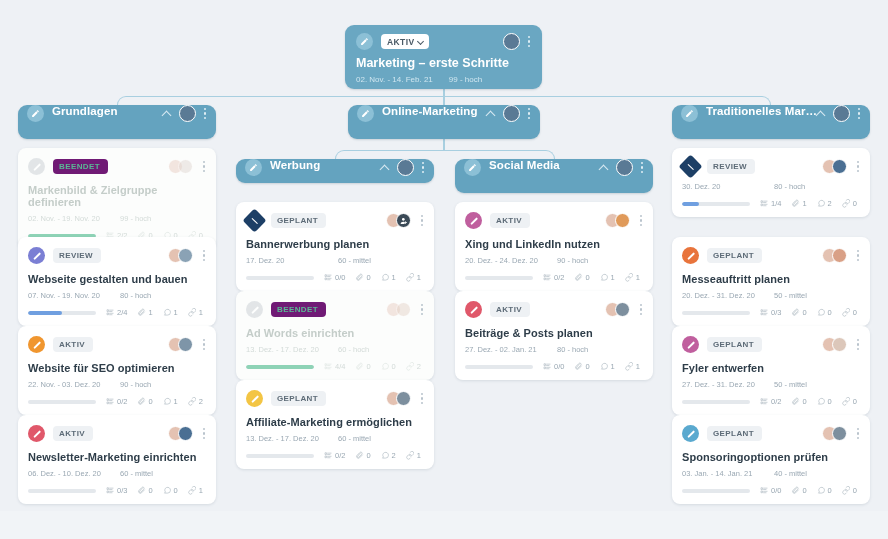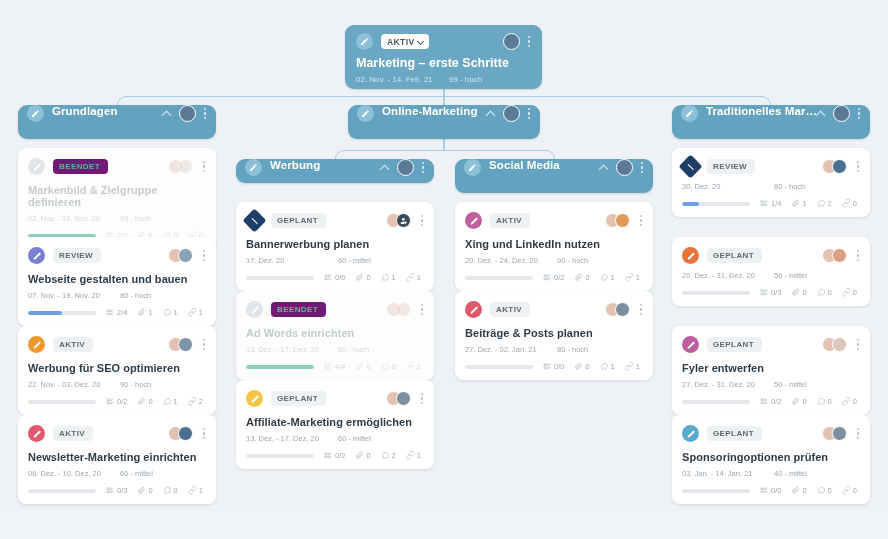--- a/index.html
+++ b/index.html
@@ -348,21 +348,21 @@
           <span class="c-avs">
             <span class="av-sm" style="background:#e4c2b2;opacity:1"></span>
             <span class="av-sm" style="background:#7e95a8;opacity:1"></span>
             <span class="kebab kebab-dark">
               <i></i>
               <i></i>
               <i></i>
             </span>
           </span>
         </div>
-        <div class="c-title">Werbung für SEO optimieren</div>
+        <div class="c-title">Website für SEO optimieren</div>
         <div class="c-meta">
           <span class="dates">22. Nov. - 03. Dez. 20</span>
           <span>90 - hoch</span>
         </div>
         <div class="c-stats">
           <span class="pbar">
             <i style="width:0%"></i>
           </span>
           <span class="st">
             <svg viewBox="0 0 24 24" fill="none" stroke="#9aa8b3" stroke-width="2" stroke-linecap="round">
@@ -753,20 +753,21 @@
           <span class="c-avs">
             <span class="av-sm" style="background:#e4c2b2;opacity:1"></span>
             <span class="av-sm" style="background:#d9a086;opacity:1"></span>
             <span class="kebab kebab-dark">
               <i></i>
               <i></i>
               <i></i>
             </span>
           </span>
         </div>
+        <div class="c-title">Messeauftritt planen</div>
         <div class="c-meta">
           <span class="dates">20. Dez. - 31. Dez. 20</span>
           <span>50 - mittel</span>
         </div>
         <div class="c-stats">
           <span class="pbar">
             <i style="width:0%"></i>
           </span>
           <span class="st">
             <svg viewBox="0 0 24 24" fill="none" stroke="#9aa8b3" stroke-width="2" stroke-linecap="round">

